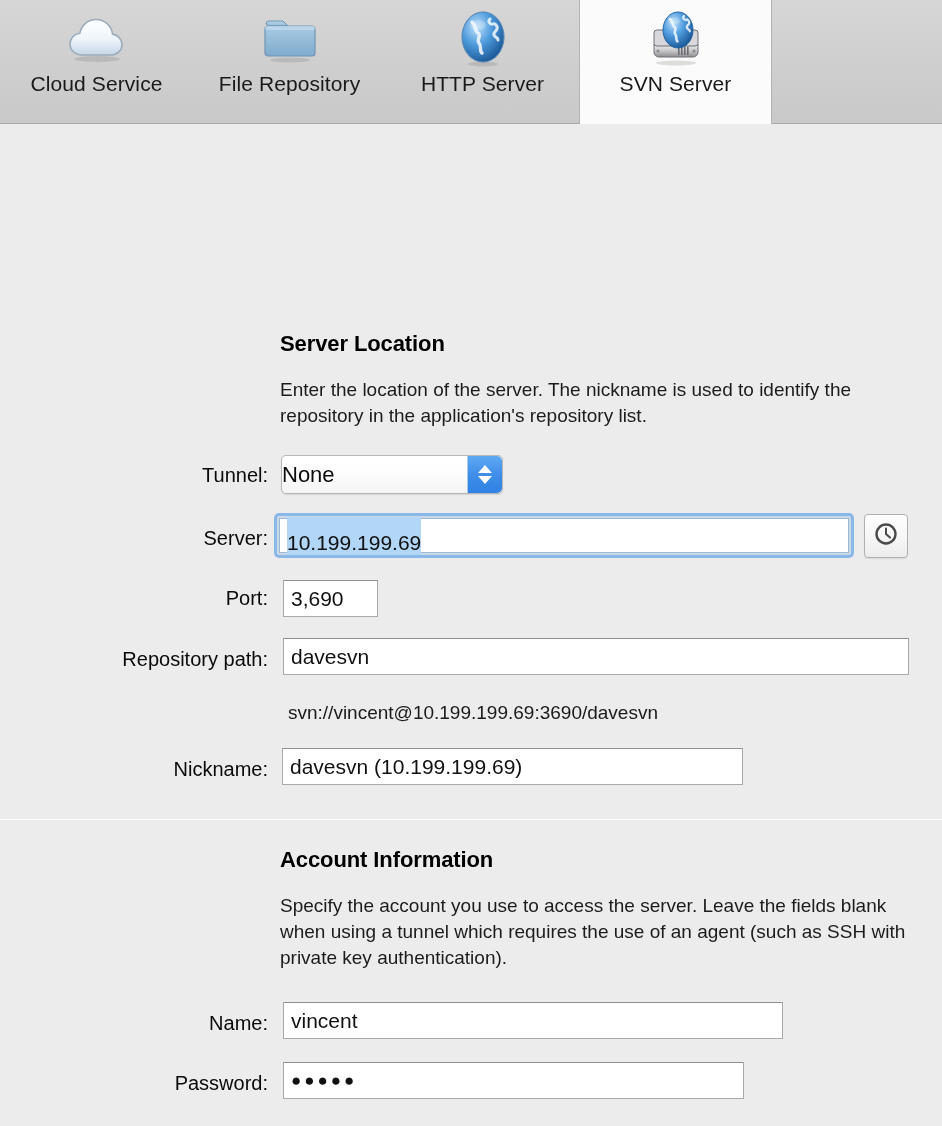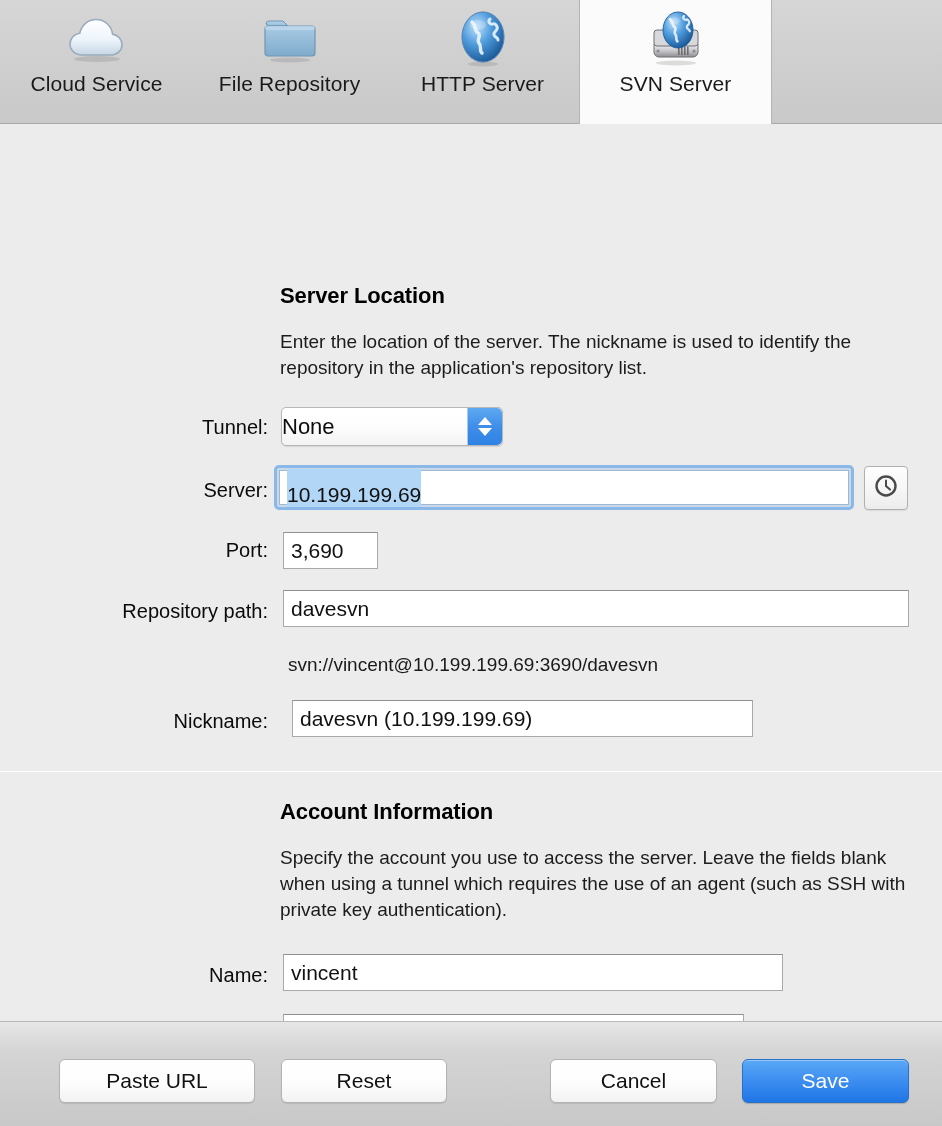--- a/index.html
+++ b/index.html
@@ -53,20 +53,21 @@
     border-left: 1px solid #b4b4b4;
     border-right: 1px solid #b4b4b4;
   }
   .tab-spacer { flex: 1 1 auto; height: 124px; }
 
   
   .content {
     flex: 1 1 auto;
     background: #ececec;
     position: relative;
+    margin-top: 48px;
   }
   .section { padding: 0; }
   .section-title {
     font-size: 22px;
     font-weight: bold;
     color: #000;
     letter-spacing: -0.1px;
   }
   .section-desc {
     font-size: 19px;
@@ -359,21 +360,21 @@
       </div>
 
       <div class="field-label" style="position:absolute; left:0px; top:476px; width:268px;">Repository path:</div>
       <div class="textfield" style="position:absolute; left:283px; top:466px; width:626px;">
         <span class="val">davesvn</span>
       </div>
 
       <div class="urlpreview" style="position:absolute; left:288px; top:530px;">svn://vincent@10.199.199.69:3690/davesvn</div>
 
       <div class="field-label" style="position:absolute; left:0px; top:586px; width:268px;">Nickname:</div>
-      <div class="textfield" style="position:absolute; left:292px; top:576px; width:461px;">
+      <div class="textfield" style="position:absolute; left:282px; top:576px; width:461px;">
         <span class="val">davesvn (10.199.199.69)</span>
       </div>
     </div>
 
     <div class="hr" style="position:absolute; left:0; top:647px;"></div>
 
     <div class="section">
       <div class="section-title" style="position:absolute; left:280px; top:675px;">Account Information</div>
 
       <div class="section-desc" style="position:absolute; left:280px; top:721px; width:635px;">Specify the account you use to access the server. Leave the fields blank when using a tunnel which requires the use of an agent (such as SSH with private key authentication).</div>
@@ -392,20 +393,14 @@
         <span class="checkbox">
           <svg width="17" height="17" viewBox="0 0 17 17">
             <path d="M3 9l3.4 3.6L14.2 4.4" fill="none" stroke="#ffffff" stroke-width="2.4" stroke-linecap="round" stroke-linejoin="round"></path>
           </svg>
         </span>
         <span class="checkbox-label">Save name and password in my keychain</span>
       </div>
     </div>
   </div>
 
-  <div class="bottombar">
-    <div class="btn" style="left:59px; width:196px;">Paste URL</div>
-    <div class="btn" style="left:281px; width:166px;">Reset</div>
-    <div class="btn" style="left:550px; width:167px;">Cancel</div>
-    <div class="btn primary" style="left:742px; width:167px;">Save</div>
-  </div>
 
 </div>
 
 </body></html>

